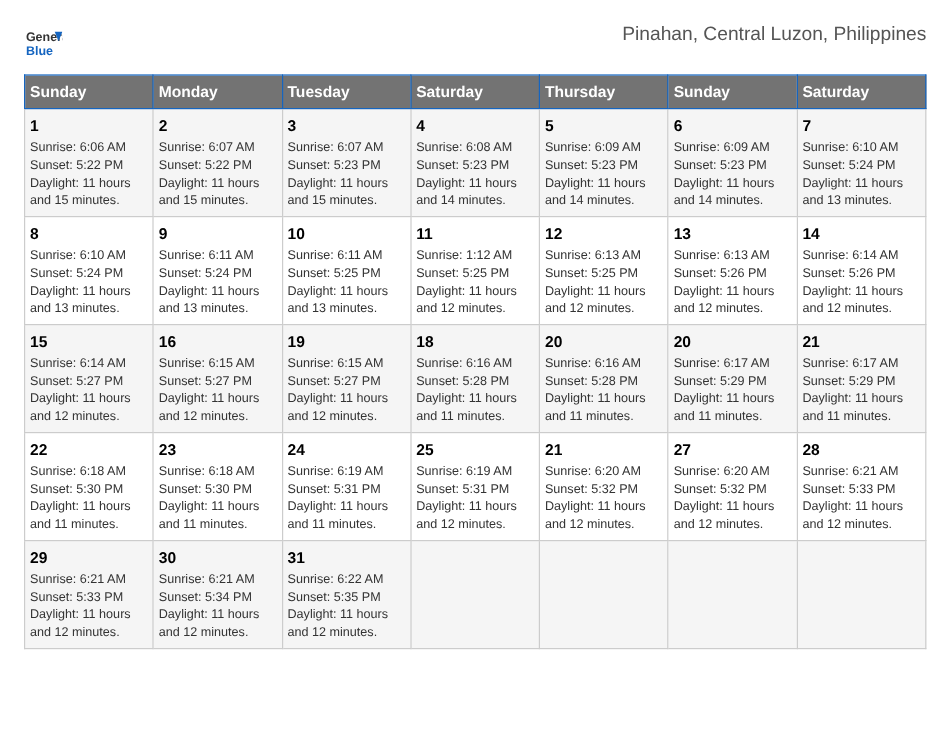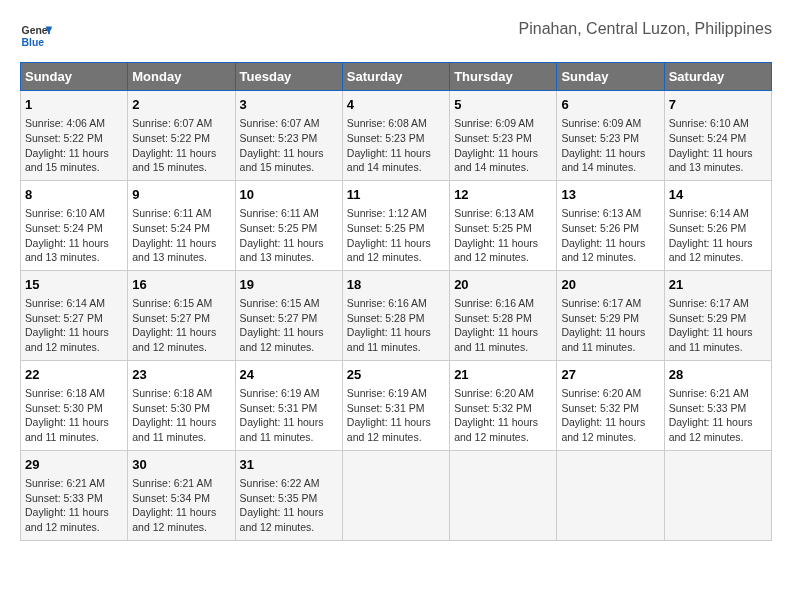--- a/index.html
+++ b/index.html
@@ -100,21 +100,21 @@
         <th>Saturday</th>
         <th>Thursday</th>
         <th>Sunday</th>
         <th>Saturday</th>
       </tr>
   </thead>
   <tbody id="calendar-body">
   <tr>
         <td>
           <span class="day-num">1</span>
-          <div class="day-info">Sunrise: 4:06 AM</div>
+          <div class="day-info">Sunrise: 6:06 AM</div>
           <div class="day-info">Sunset: 5:22 PM</div>
           <div class="day-info">Daylight: 11 hours and 15 minutes.</div>
         </td>
         <td>
           <span class="day-num">2</span>
           <div class="day-info">Sunrise: 6:07 AM</div>
           <div class="day-info">Sunset: 5:22 PM</div>
           <div class="day-info">Daylight: 11 hours and 15 minutes.</div>
         </td>
         <td>

